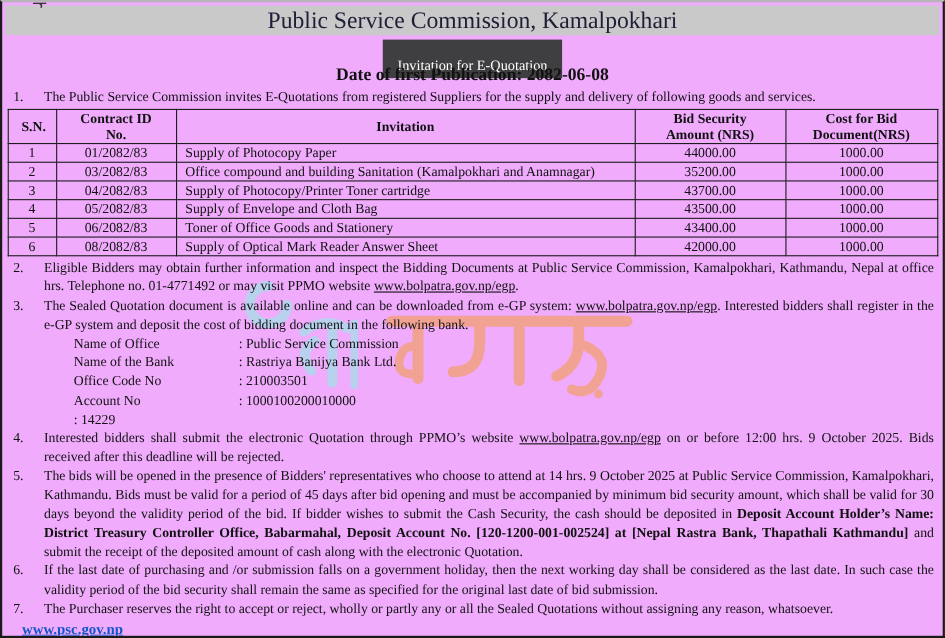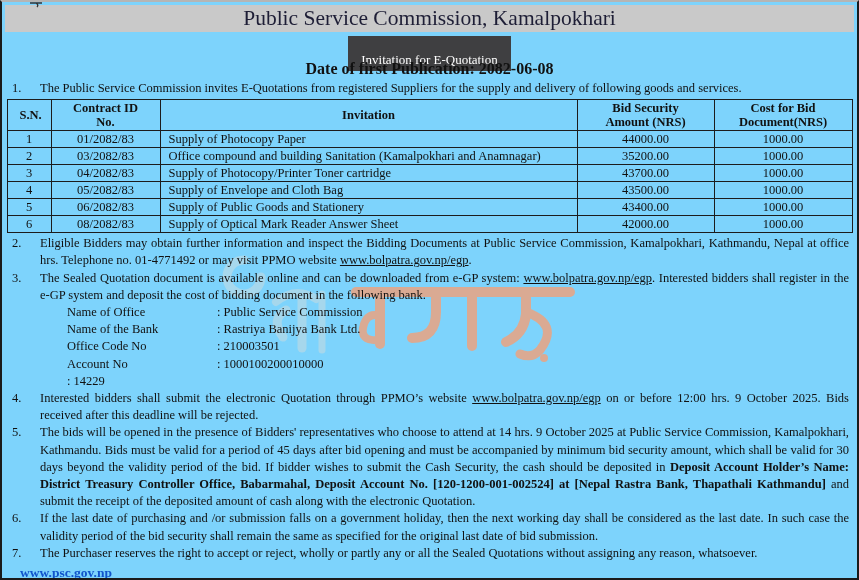--- a/index.html
+++ b/index.html
@@ -2,21 +2,21 @@
 <html style="--banner-bg: #c9c9c9; --banner-text: #1e1e36; --subtitle-bg: #3f3f41; --subtitle-text: #ffffff; --footer-link: #1155cc; --border-col: #1a1a1a;"><head>
 <meta charset="utf-8">
 <style>
   * { margin:0; padding:0; box-sizing:border-box; }
   html,body { background:#ffffff; }
   body { font-family:"Liberation Serif", serif; }
 
   .page {
     position:relative;
     width:859px; height:580px;
-    background:#7dd3fc;
+    background:#f0abfc;
     border:2px solid var(--border-col,#1a1a1a);
     border-top:2px solid #b5b5b5;
     overflow:hidden;
     color:#111;
   }
   .content { position:relative; z-index:1; }
 
   .top-artifact { position:absolute; left:27px; top:0; z-index:2; }
 
   .banner {
@@ -148,21 +148,21 @@
           <tr>
             <td>4</td>
             <td>05/2082/83</td>
             <td class="partic">Supply of Envelope and Cloth Bag</td>
             <td>43500.00</td>
             <td>1000.00</td>
           </tr>
           <tr>
             <td>5</td>
             <td>06/2082/83</td>
-            <td class="partic">Supply of Public Goods and Stationery</td>
+            <td class="partic">Toner of Office Goods and Stationery</td>
             <td>43400.00</td>
             <td>1000.00</td>
           </tr>
           <tr>
             <td>6</td>
             <td>08/2082/83</td>
             <td class="partic">Supply of Optical Mark Reader Answer Sheet</td>
             <td>42000.00</td>
             <td>1000.00</td>
           </tr>

